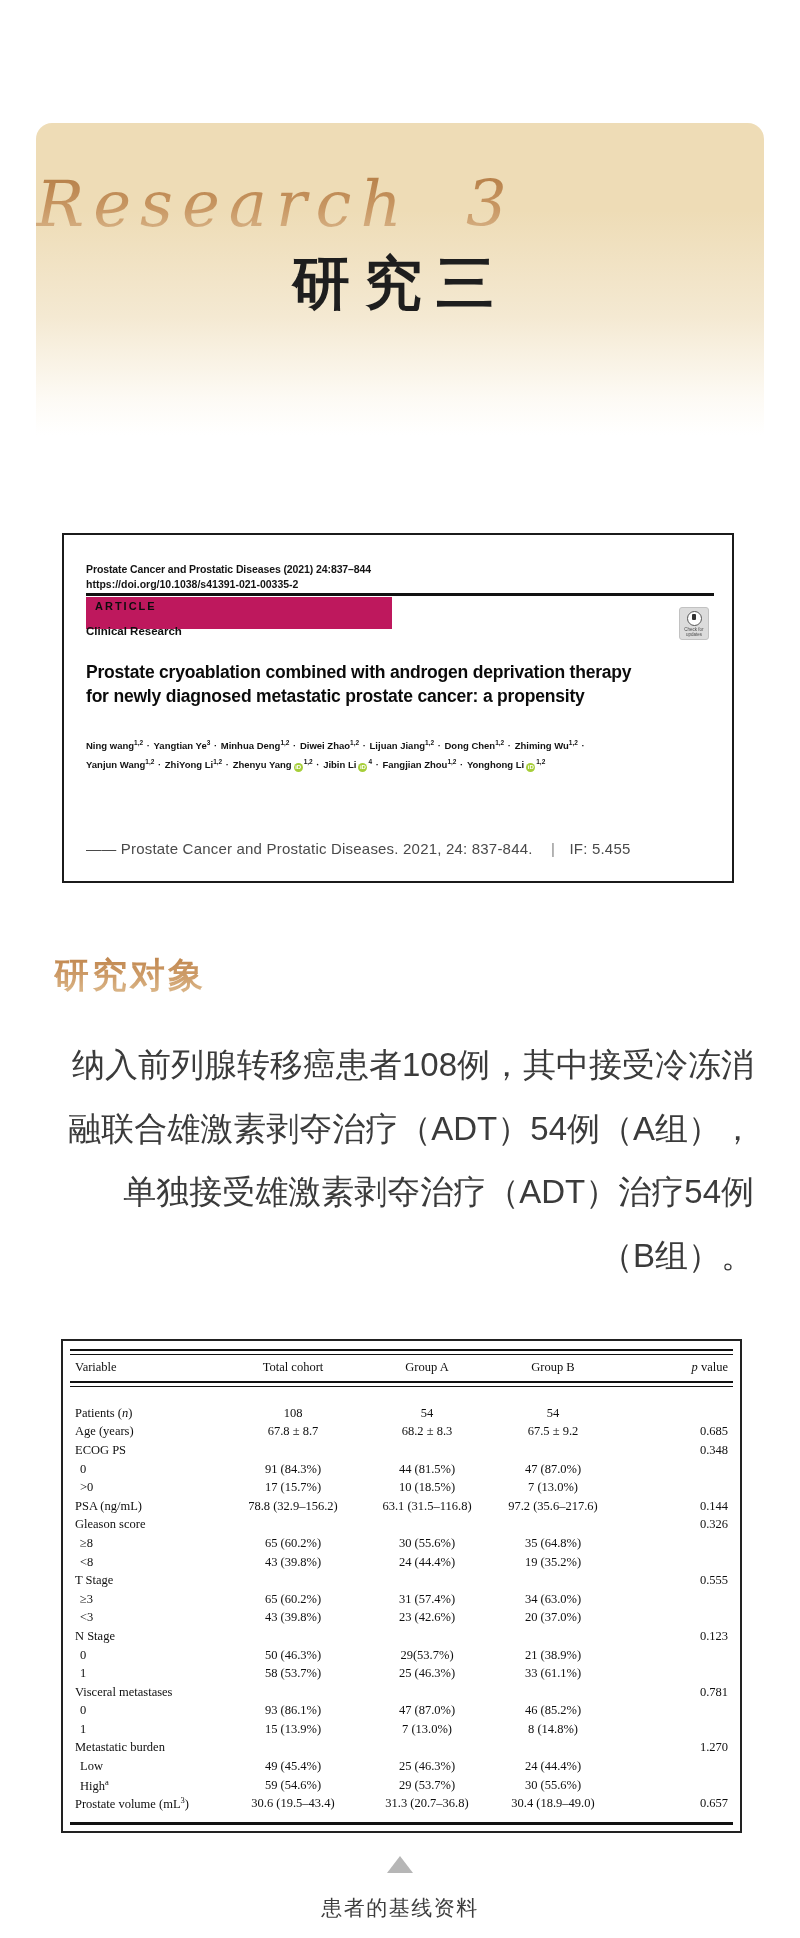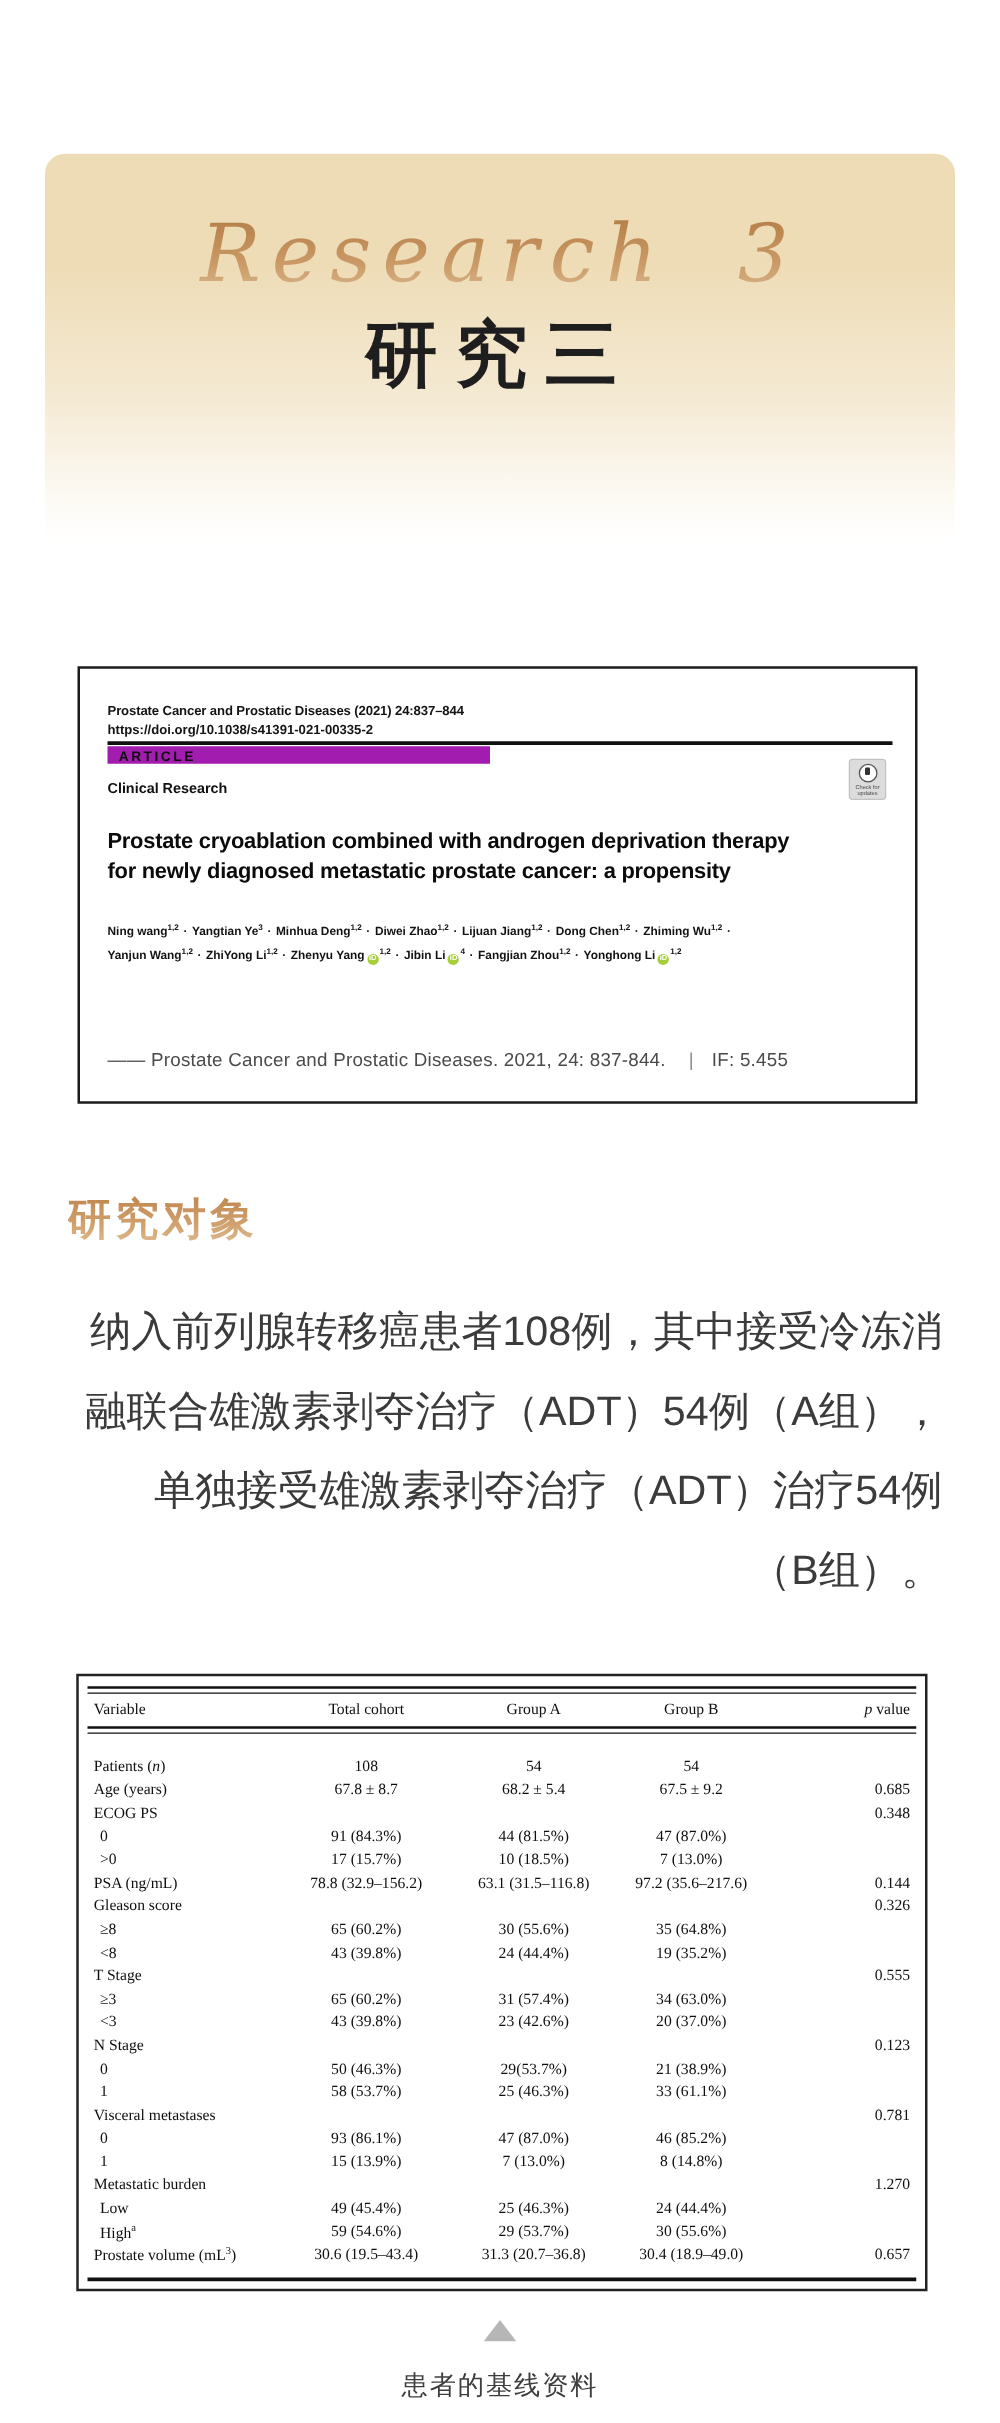--- a/index.html
+++ b/index.html
@@ -3,37 +3,37 @@
 <meta charset="utf-8">
 <style>
   html,body{margin:0;padding:0;background:#fff;}
   .page{position:relative;width:800px;height:1938px;background:#ffffff;overflow:hidden;
         font-family:"Liberation Sans",sans-serif;}
 
   
   .hero{position:absolute;left:36px;top:123px;width:728px;height:312px;
         border-radius:16px 16px 0 0;
         background:linear-gradient(180deg,#eedcb6 0%,#eedcb6 28%,#f4e9d2 62%,#fdfaf4 88%,#ffffff 100%);}
-  .hero-script{position:absolute;left:0;top:44px;width:100%;text-align:center;
+  .hero-script{position:absolute;left:0;top:44px;width:100%;text-align:left;
         font-family:"DejaVu Serif","Liberation Serif",serif;font-style:italic;font-weight:500;
         font-size:64px;letter-spacing:9px;word-spacing:26px;
         background:linear-gradient(180deg,#b27a42 0%,#c89763 55%,#dcbc92 100%);
         -webkit-background-clip:text;background-clip:text;color:transparent;}
   .hero-cn{position:absolute;left:0;top:122px;width:100%;text-align:center;
         font-family:"Liberation Serif","DejaVu Serif",serif;font-weight:bold;
         font-size:58px;letter-spacing:14px;color:#1e1e1e;}
 
   
   .paper-card{position:absolute;left:62px;top:533px;width:672px;height:350px;
         background:#fff;border:2px solid #1b1b1b;box-sizing:border-box;}
   .journal-line{position:absolute;left:22px;top:28px;font-size:10.5px;font-weight:600;
         color:#141414;letter-spacing:-0.1px;}
   .doi-line{position:absolute;left:22px;top:43px;font-size:10.5px;font-weight:600;color:#141414;}
   .rule-top{position:absolute;left:22px;top:58px;width:628px;height:2.5px;background:#111;}
-  .article-bar{position:absolute;left:22px;top:61.5px;width:306px;height:14px;background:#a21caf;
+  .article-bar{position:absolute;left:22px;top:61.5px;width:306px;height:32px;background:#be185d;
         line-height:18px;padding-left:9px;box-sizing:border-box;
         font-size:11px;font-weight:bold;letter-spacing:2px;color:#0d0d0d;}
   .clinical{position:absolute;left:22px;top:90px;font-size:11.5px;font-weight:bold;color:#101010;}
   .paper-title{position:absolute;left:22px;top:112px;width:580px;
         font-size:17.5px;font-weight:bold;line-height:24px;color:#0b0b0b;letter-spacing:-0.2px;margin-top:13px;}
   .authors{position:absolute;left:22px;top:200px;width:636px;
         font-size:9.5px;font-weight:bold;line-height:15.5px;color:#121212;}
   .authors sup{font-size:6.5px;}
   .dot{font-weight:bold;margin:0 1px;}
   .orcid{display:inline-block;width:9px;height:9px;border-radius:50%;background:#a6ce39;
@@ -146,21 +146,21 @@
         <div class="trow">
           <div class="cell c0">Patients (<i>n</i>)</div>
           <div class="cell c1">108</div>
           <div class="cell c2">54</div>
           <div class="cell c3">54</div>
           <div class="cell c4"></div>
         </div>
         <div class="trow">
           <div class="cell c0">Age (years)</div>
           <div class="cell c1">67.8 ± 8.7</div>
-          <div class="cell c2">68.2 ± 5.4</div>
+          <div class="cell c2">68.2 ± 8.3</div>
           <div class="cell c3">67.5 ± 9.2</div>
           <div class="cell c4">0.685</div>
         </div>
         <div class="trow">
           <div class="cell c0">ECOG PS</div>
           <div class="cell c1"></div>
           <div class="cell c2"></div>
           <div class="cell c3"></div>
           <div class="cell c4">0.348</div>
         </div>

